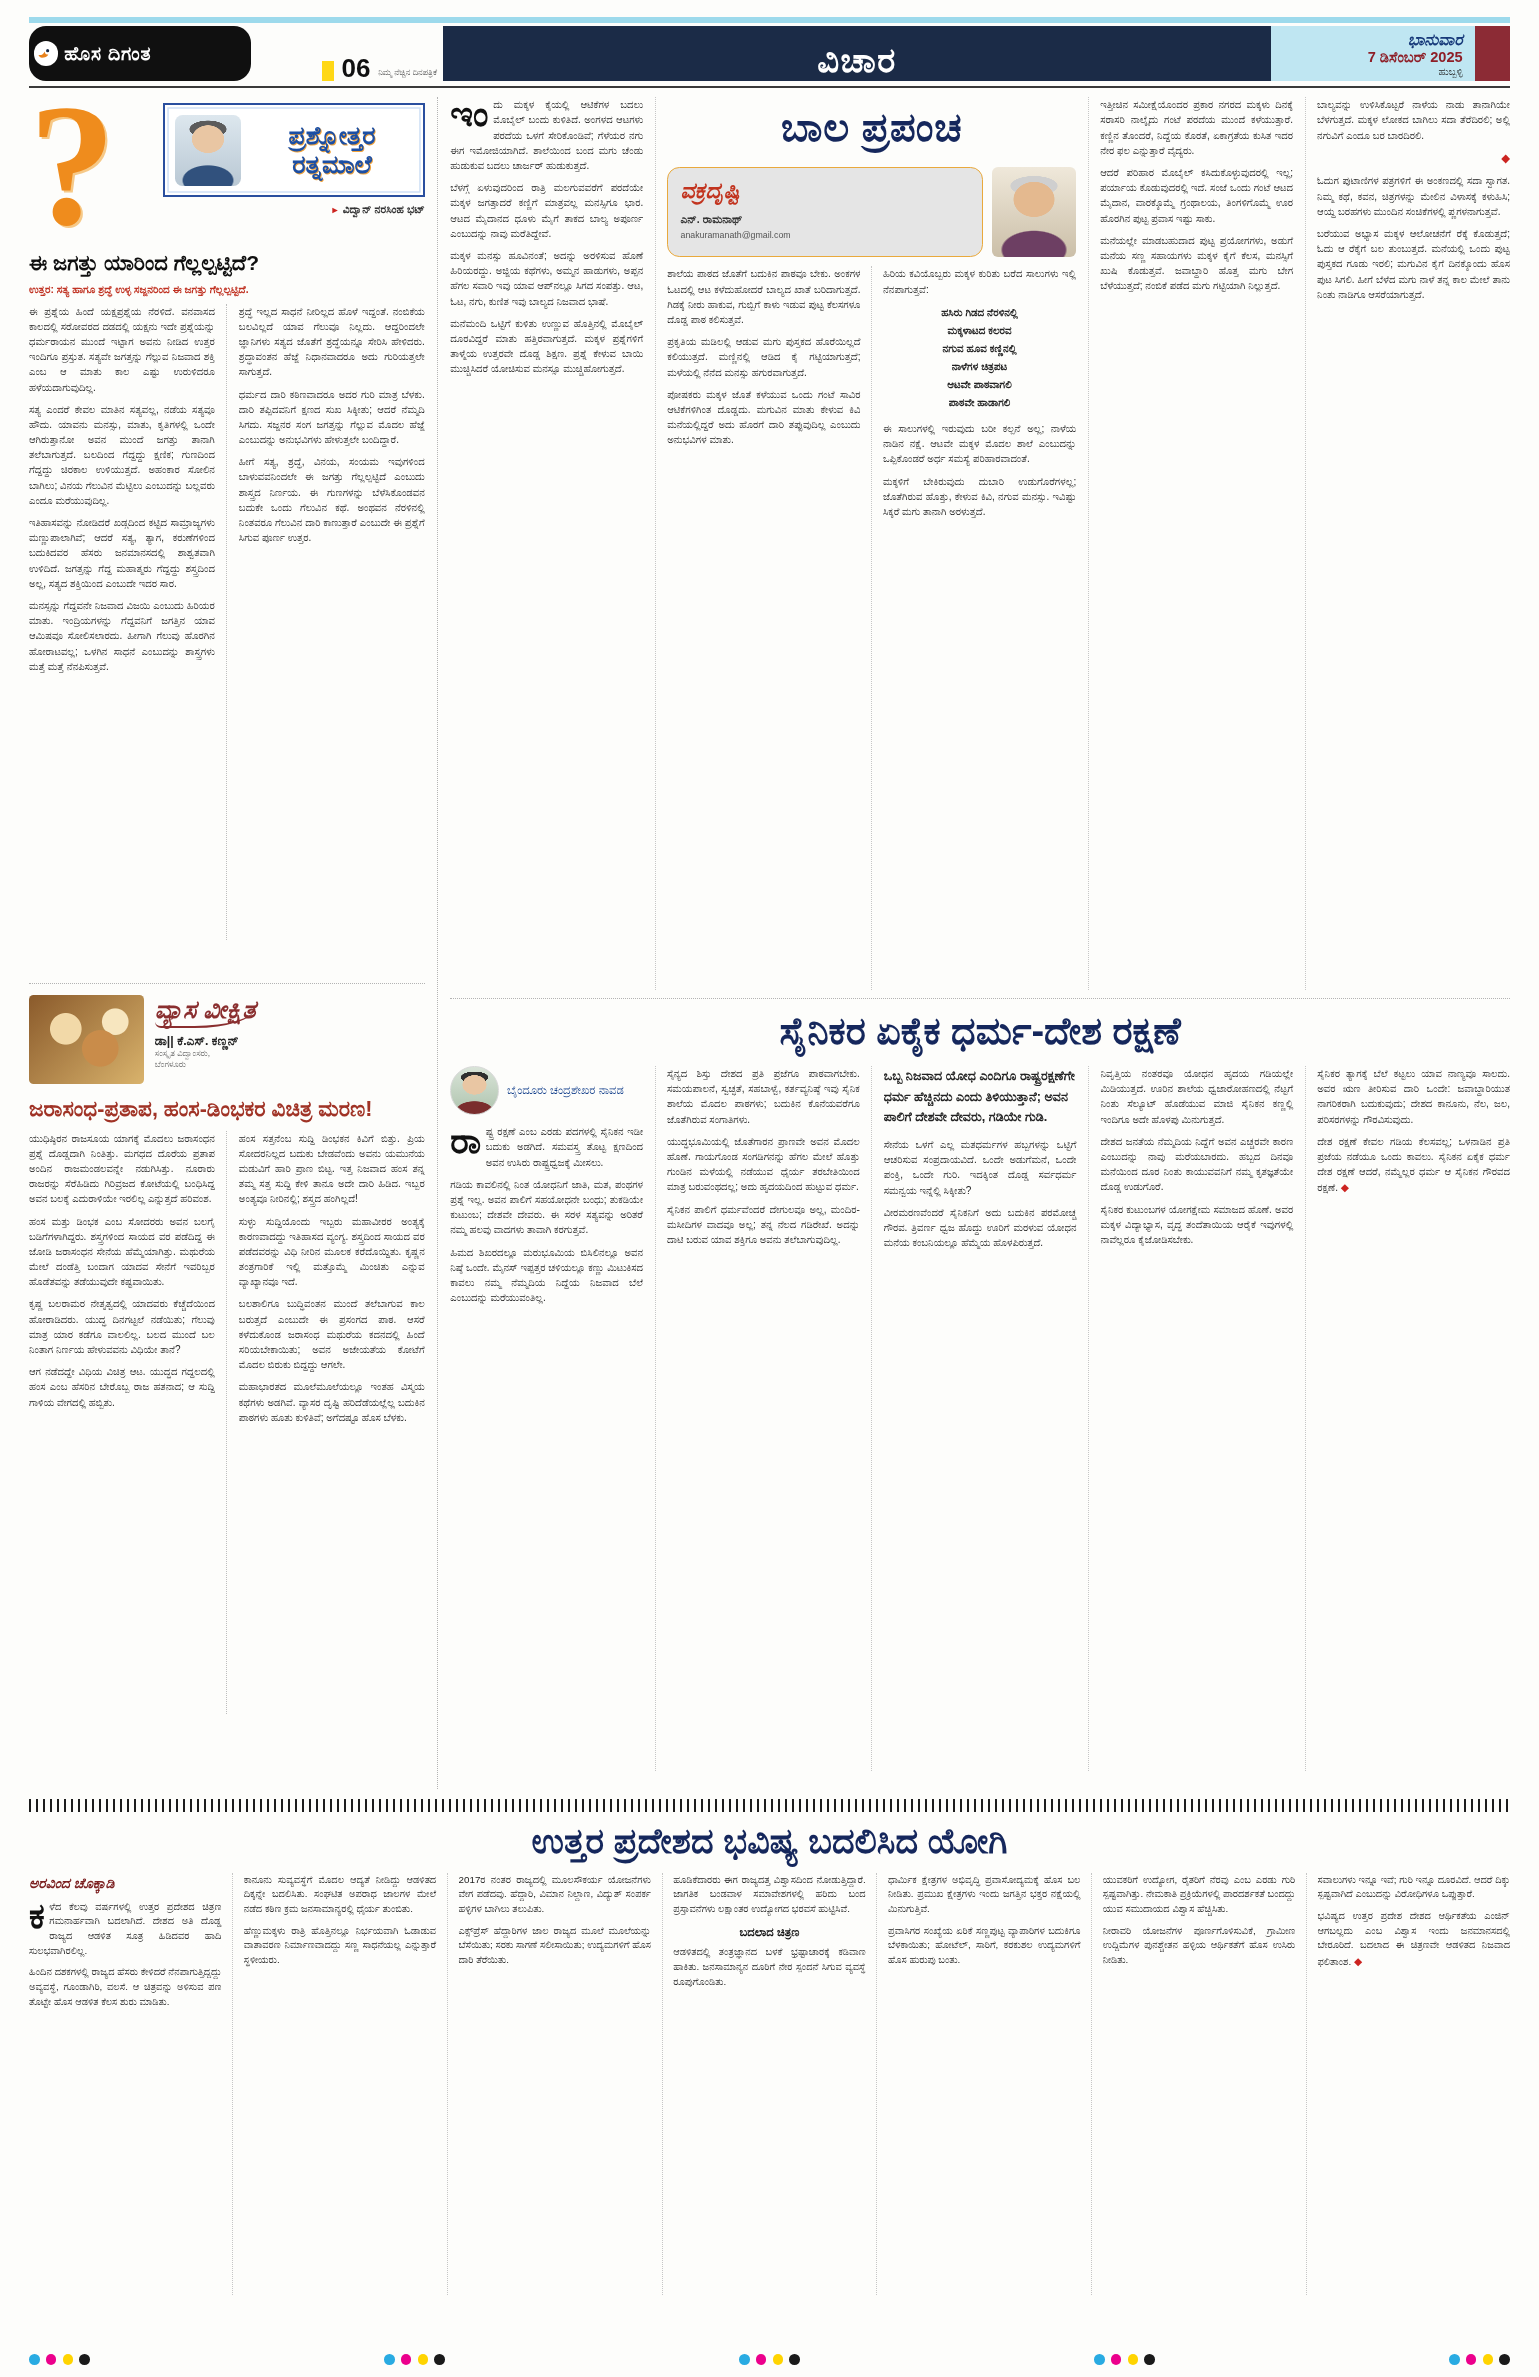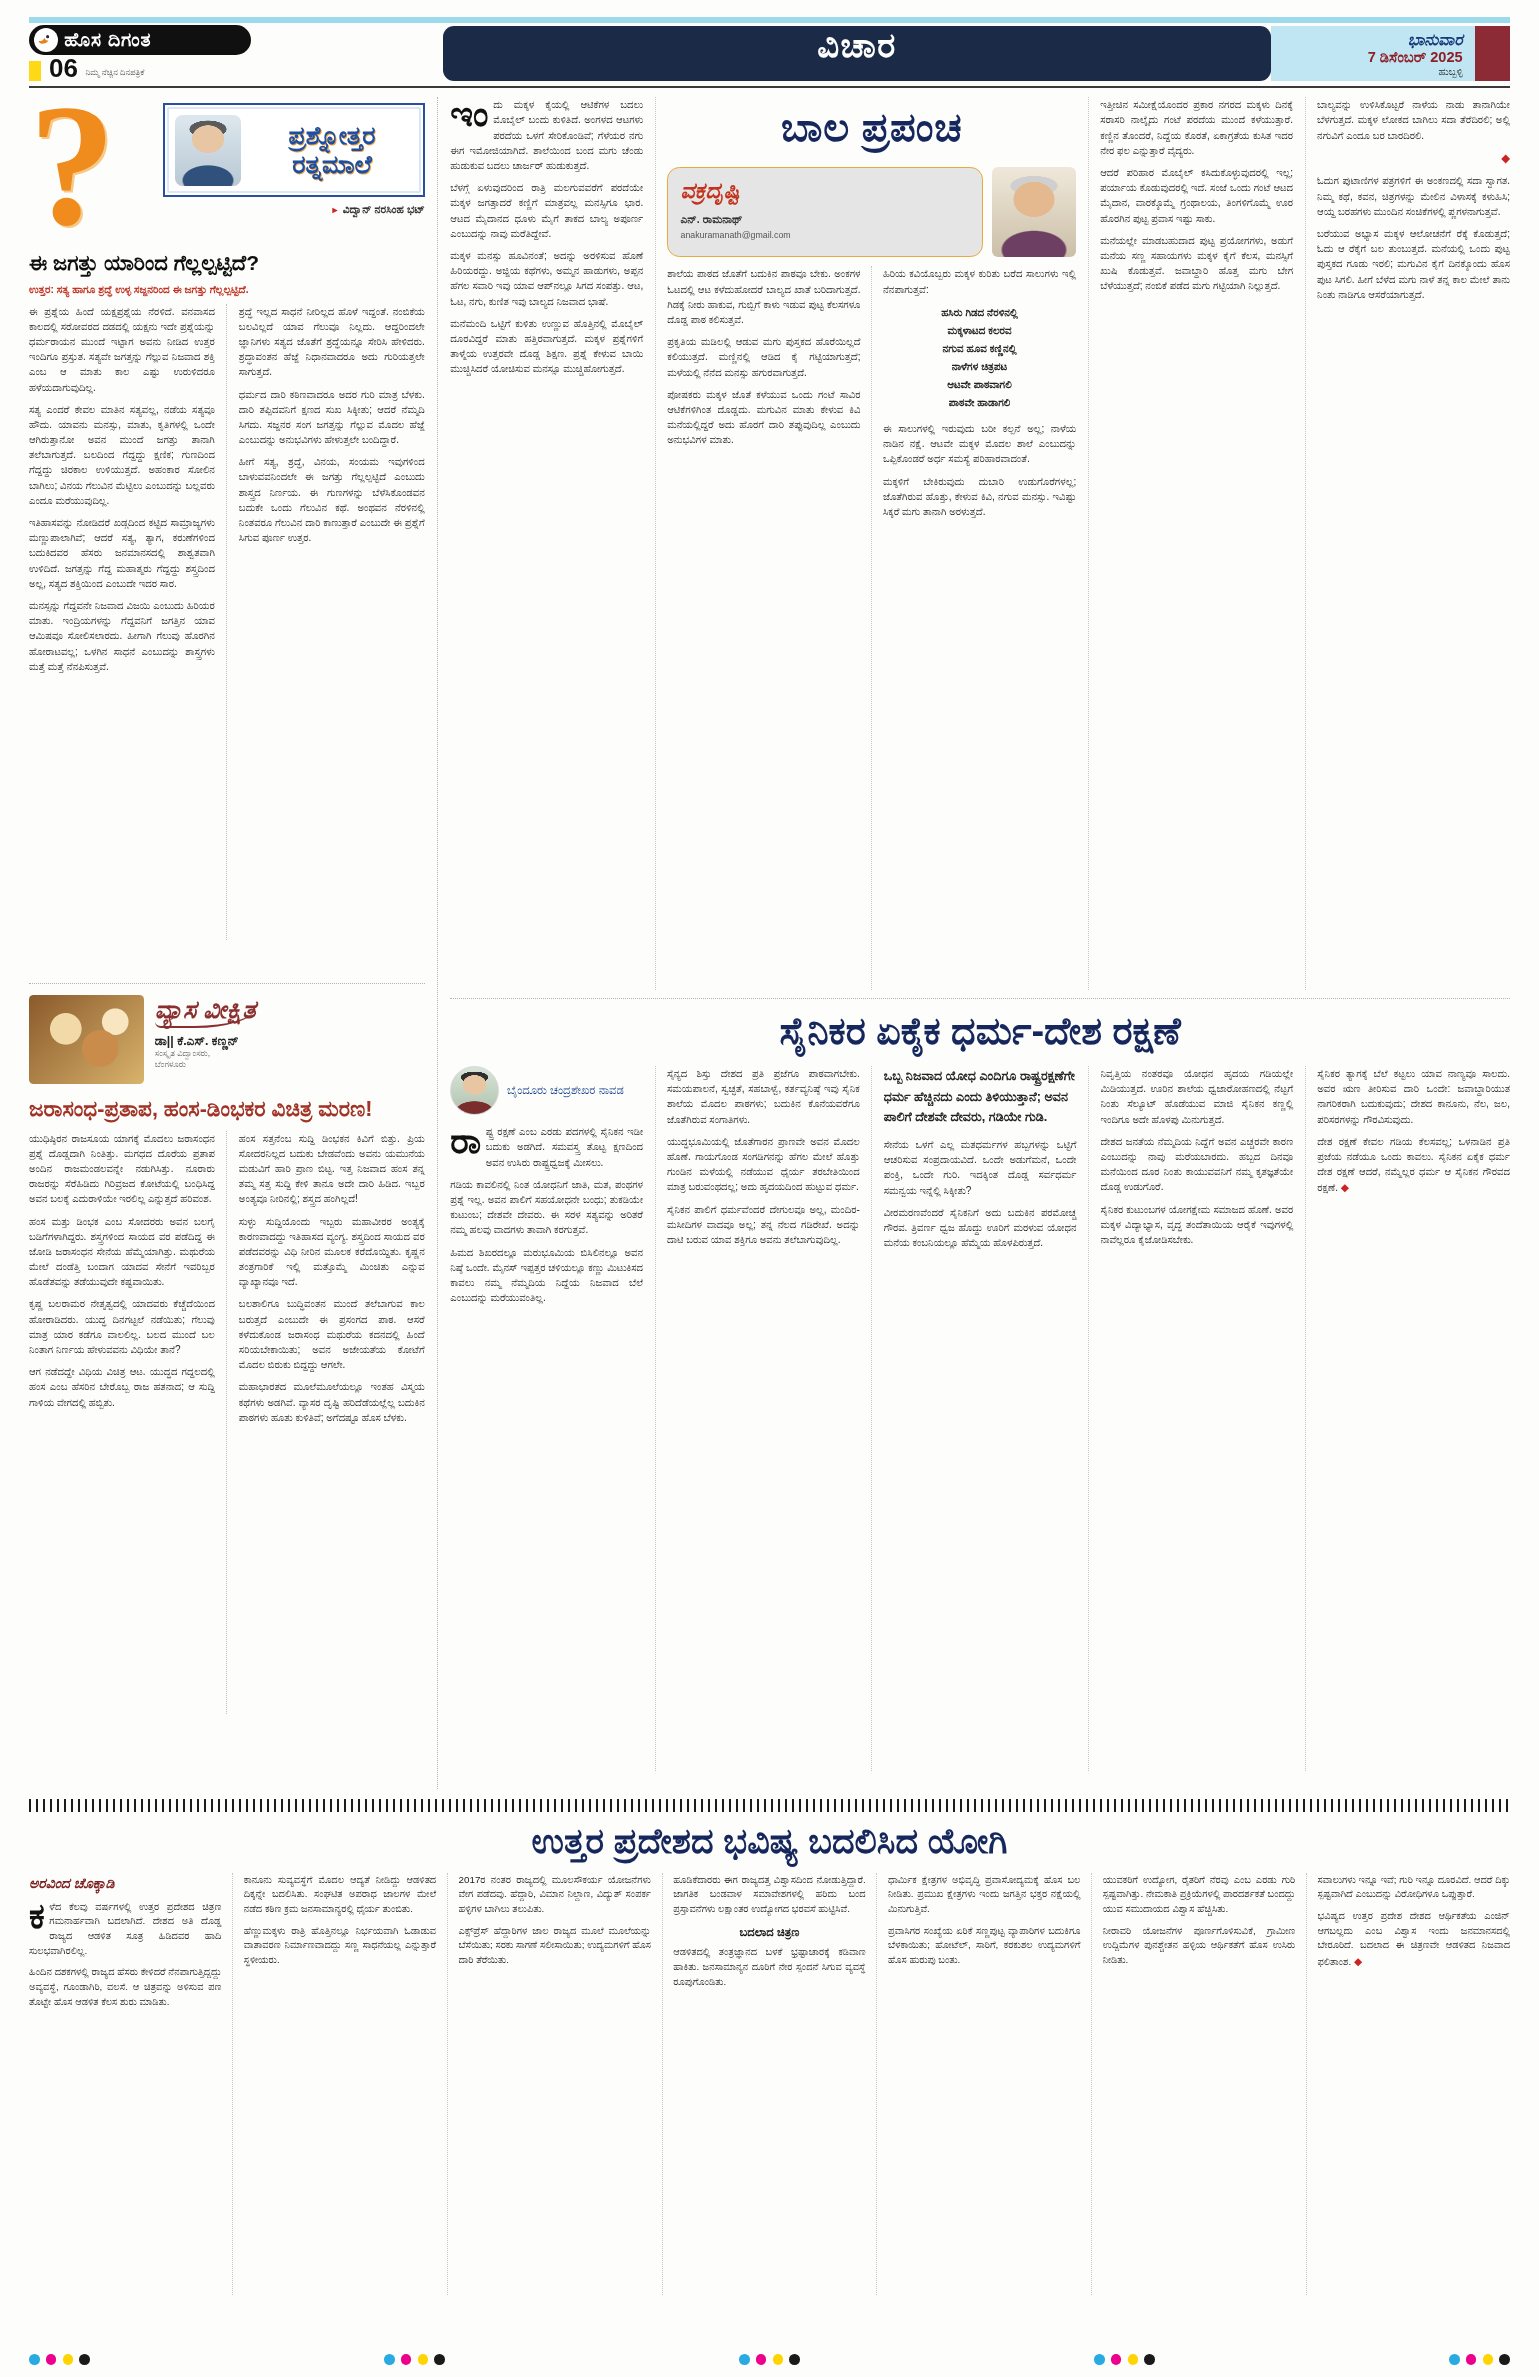--- a/index.html
+++ b/index.html
@@ -6,29 +6,29 @@
   html,body { margin:0; padding:0; }
   body {
     width:1539px; height:2377px; position:relative; overflow:hidden;
     background:#fdfdfb; color:#1c1c1c;
     font-family:"Liberation Sans","DejaVu Sans",sans-serif;
   }
   
   .header { margin:17px 29px 0; }
   .cyan-strip { height:6.1px; background:#9ddaec; margin-bottom:3.1px; }
   .header-row { display:flex; align-items:stretch; height:55px; }
-  .brand { width:414px; display:flex; flex-direction:column; justify-content:flex-end; padding-right:16px; }
+  .brand { width:414px; display:flex; flex-direction:row; justify-content:space-between; padding-right:6px; }
   .brand-banner { display:inline-flex; align-items:center; gap:6.1px; background:#101010; border-radius:17px; padding:3.1px 14px 3.1px 4.6px; width:222px; }
   .bird { width:24.5px; height:24.5px; border-radius:50%; background:#fff; display:flex; align-items:center; justify-content:center; }
   .brand-name { color:#fff; font-weight:800; font-size:19px; letter-spacing:0.8px; white-space:nowrap; }
   .brand-sub { display:flex; align-items:flex-end; gap:7.7px; }
   .pagenum-badge { width:12.3px; height:20px; background:#ffd816; display:inline-block; }
   .pagenum { font-size:26px; font-weight:800; color:#111; line-height:1; }
   .tagline { font-size:8.4px; color:#555; padding-bottom:3.1px; }
-  .section-bar { flex:1; background:#1b2b47; display:flex; align-items:flex-start; justify-content:center;border-radius:11px; }
+  .section-bar { flex:1; background:#1b2b47; display:flex; align-items:flex-end; justify-content:center; }
   .section-title { color:#ffffff; font-size:34px; font-weight:800; letter-spacing:1.5px; }
   .date-block { width:204px; background:#bfe6f2; text-align:right; padding:4.6px 12.3px 3.1px; }
   .day { color:#173a7a; font-weight:800; font-style:italic; font-size:16px; }
   .date { color:#8e1f28; font-weight:800; font-size:14.6px; }
   .city { color:#222; font-size:10px; }
   .edge-block { width:35px; background:#8c2b35; }
   .header-rule { height:2.3px; background:#3a3a3a; margin:4.6px 29px 0; }
   
   .main-top { display:flex; margin:9.2px 29px 0; }
   .left-rail { width:408px; padding-right:12.3px; }

